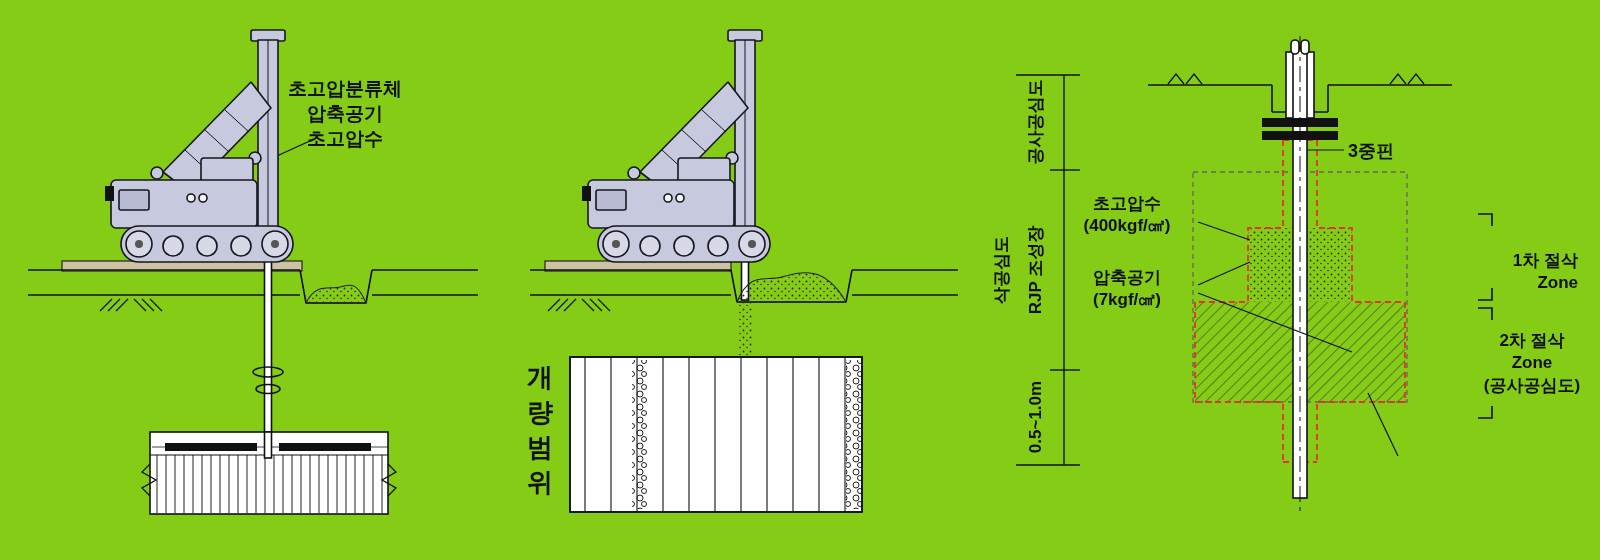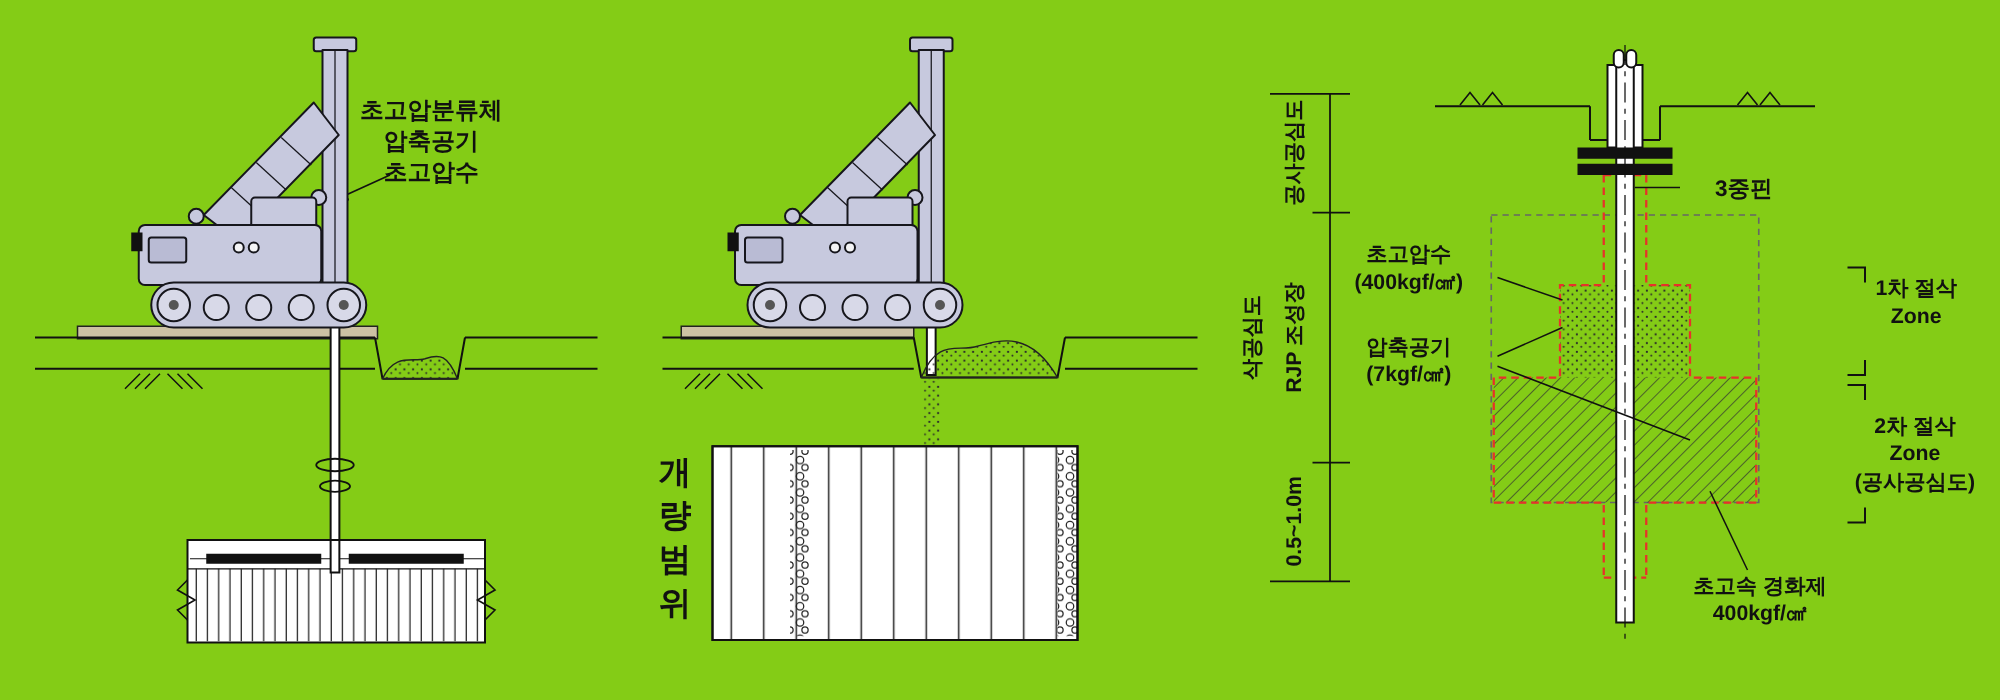--- a/index.html
+++ b/index.html
@@ -187,31 +187,29 @@
 <div class="lbl" style="left:522px; top:360px; width:36px; font-size:26px; line-height:1.35;">개
 량
 범
 위</div>
 
 <div class="lbl rot" style="left:942px; top:260px; width:120px; height:20px; font-size:17px;">삭공심도</div>
 <div class="lbl rot" style="left:976px; top:112px; width:120px; height:20px; font-size:17px;">공사공심도</div>
 <div class="lbl rot" style="left:976px; top:260px; width:120px; height:20px; font-size:17px;">RJP 조성장</div>
 <div class="lbl rot" style="left:976px; top:407px; width:120px; height:20px; font-size:17px;">0.5~1.0m</div>
 
-<div class="lbl" style="left:1348px; top:140px; width:70px; font-size:18px; text-align:right;">3중핀</div>
+<div class="lbl" style="left:1348px; top:140px; width:70px; font-size:18px; text-align:left;">3중핀</div>
 
 <div class="lbl" style="left:1058px; top:193px; width:138px; font-size:17px;">초고압수
 (400kgf/㎠)</div>
 
 <div class="lbl" style="left:1058px; top:267px; width:138px; font-size:17px;">압축공기
 (7kgf/㎠)</div>
 
-<div class="lbl" style="left:1488px; top:220px; width:90px; font-size:17px;">1차 절삭
+<div class="lbl" style="left:1488px; top:250px; width:90px; font-size:17px;text-align:right;">1차 절삭
 Zone</div>
 
 <div class="lbl" style="left:1480px; top:330px; width:104px; font-size:17px;">2차 절삭
 Zone
 (공사공심도)</div>
 
-<div class="lbl" style="left:1330px; top:458px; width:156px; font-size:17px;">초고속 경화제
-400kgf/㎠</div>
 
 </div>
 
 </body></html>

